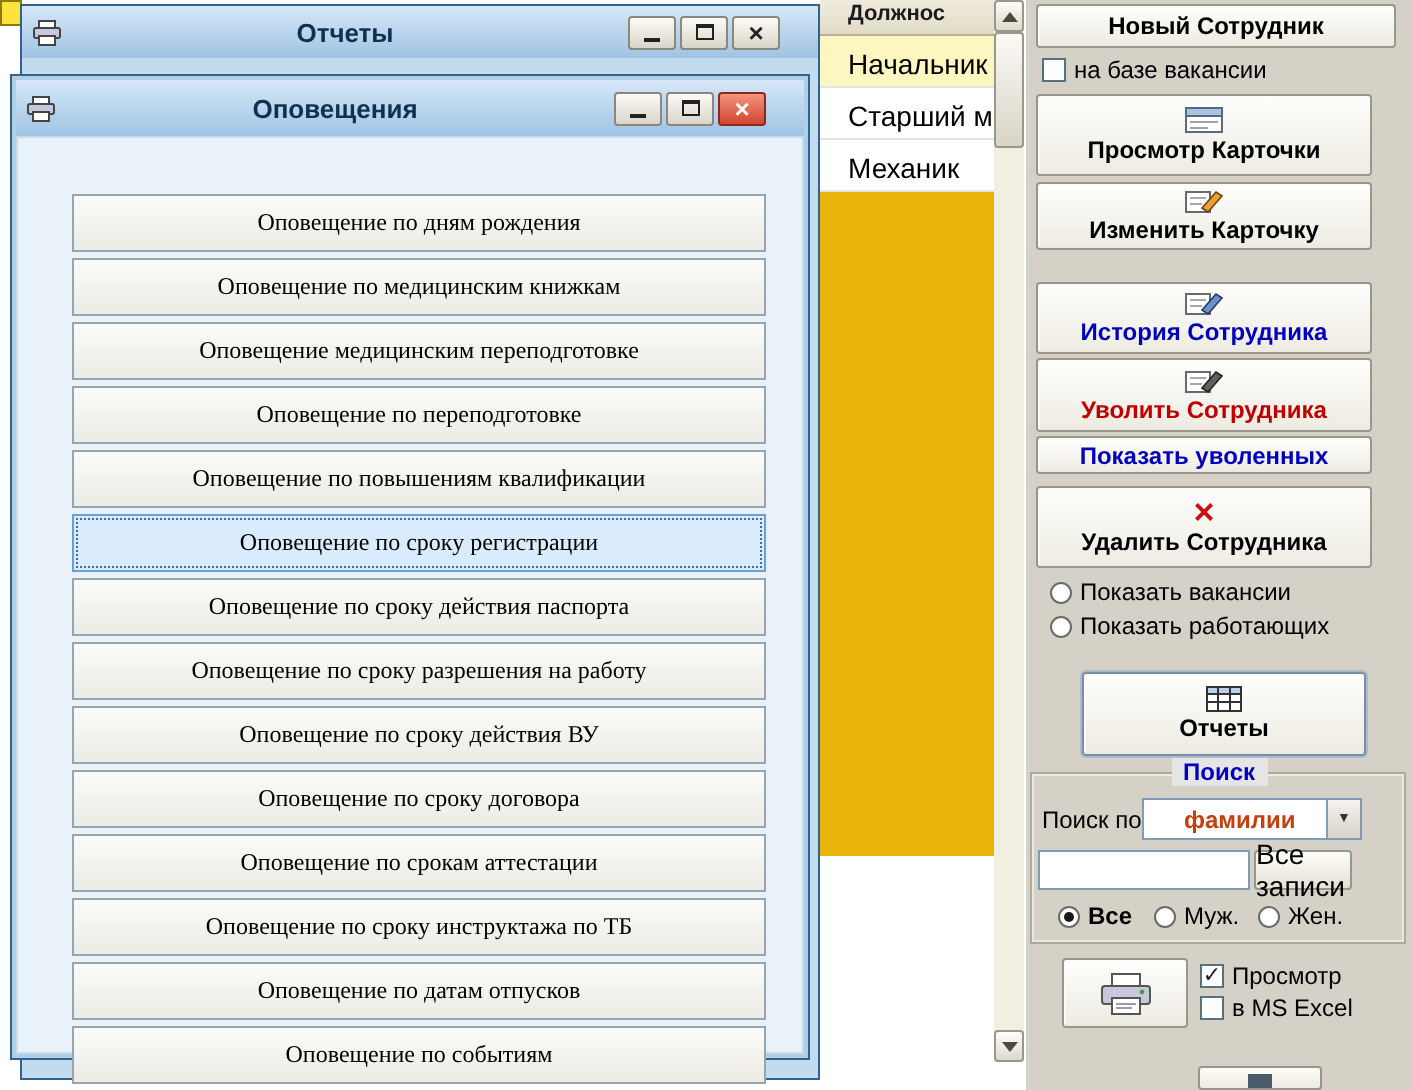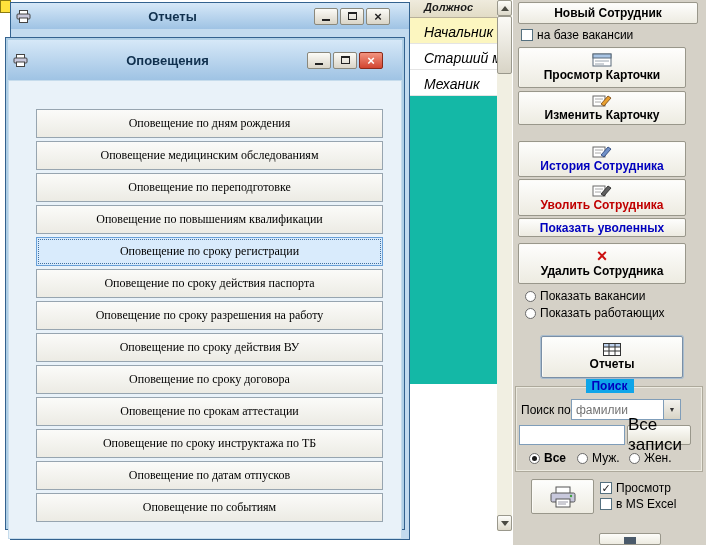--- a/index.html
+++ b/index.html
@@ -5,21 +5,21 @@
   * { margin:0; padding:0; box-sizing:border-box; }
   html,body { background:#ffffff; }
   body { font-family:"Liberation Sans","DejaVu Sans",sans-serif; }
   .screen { position:relative; width:706px; height:545px; background:#ffffff; overflow:hidden; }
 
   
   .toolbar-fragment { position:absolute; left:0; top:0; width:11px; height:13px;
     background:#FFE23C; border:1px solid #8A7A10; }
 
   
-  .table-col { position:absolute; left:410px; top:0; width:87px; height:384px; background:#14b8a6;font-style:italic; }
+  .table-col { position:absolute; left:410px; top:0; width:87px; height:428px; background:#eab308; }
   .table-col .th { height:18px; background:linear-gradient(#EFEBDD,#E2DCC6);
     border-bottom:1px solid #B8B09A; font-weight:bold; font-size:11px; color:#1A1A1A;
     padding:1px 0 0 14px; white-space:nowrap; overflow:hidden; }
   .table-col .tr { height:26px; font-size:14px; color:#000; padding:6px 0 0 14px;
     border-bottom:1px solid #E4E4E4; white-space:nowrap; overflow:hidden; background:#fff; }
   .table-col .tr.sel { background:#FCF6C0; }
 
   
   .vscroll { position:absolute; left:497px; top:0; width:15px; height:531px; background:#F1EFE2; }
   .sb-btn { position:absolute; left:0; width:15px; height:16px;
@@ -49,48 +49,48 @@
     display:flex; align-items:center; justify-content:center; font-size:11px; font-weight:bold;
     color:#1A1A1A; line-height:10px; }
   .rad { width:11px; height:11px; border-radius:50%; background:#fff; border:1px solid #6A6A6A;
     display:flex; align-items:center; justify-content:center; }
   .rad.sel::after { content:""; width:5px; height:5px; border-radius:50%; background:#1A1A1A; }
   .red-x { color:#CC1010; font-weight:900; font-size:18px; line-height:13px; }
 
   .group-box { position:absolute; left:2px; top:386px; width:188px; height:86px;
     border:1px solid #ADA99B; box-shadow:inset 0 0 0 1px #ECEAE0; }
   .group-title { position:absolute; left:50%; top:379px; transform:translateX(-50%);
-    background:#0ea5e9; padding:0 6px; font-weight:bold; font-size:12px; color:#0000BE; }
+    background:#e5e5e5; padding:0 6px; font-weight:bold; font-size:12px; color:#0000BE; }
   .lbl { position:absolute; font-size:12px; color:#000;text-align:right; }
 
   .combo { position:absolute; left:58px; top:399px; width:110px; height:21px; background:#fff;
     border:1px solid #7F9DB9; display:flex; align-items:center; }
-  .combo .val { flex:1; font-size:12px; padding-left:4px; color:#737373; }
+  .combo .val { flex:1; font-size:12px; padding-left:20px; color:#c2410c;font-weight:bold; }
   .combo .dd { width:17px; height:100%; background:linear-gradient(#F4F3EE,#D8D4C6);
     border-left:1px solid #7F9DB9; display:flex; align-items:center; justify-content:center;
     font-size:7px; color:#333; }
   .txt-input { position:absolute; left:6px; top:425px; width:106px; height:20px;
     border:1px solid #7F9DB9; background:#fff; font-size:12px; padding:0 3px;
     font-family:"Liberation Sans","DejaVu Sans",sans-serif; }
-  .small-btn { position:absolute; left:114px; top:425px; width:64px; height:20px;
+  .small-btn { position:absolute; left:114px; top:425px; width:49px; height:20px;
     background:linear-gradient(#FDFDFA,#E5E2D6); border:1px solid #99978B; border-radius:2px;
-    font-size:17px; display:flex; align-items:center; justify-content:center; }
+    font-size:14px; display:flex; align-items:center; justify-content:center; }
   .partial-btn { position:absolute; left:86px; top:533px; width:62px; height:12px;
     background:linear-gradient(#FDFDFA,#EDEBE1); border:1px solid #99978B; border-radius:2px;
     display:flex; justify-content:center; overflow:hidden; }
   .partial-glyph { width:12px; height:8px; margin-top:3px; background:#4A5A6A; }
 
   
   .win { position:absolute; border:1px solid #33628F; }
   .win.reports { left:10px; top:2px; width:400px; height:538px; background:#C3DBEF; }
   .win.alerts  { left:5px;  top:37px; width:400px; height:493px; background:#AFCFE6; padding:2px; }
 
   .titlebar { height:26px; background:linear-gradient(#D6E8F8,#9FC3E4);
     display:flex; align-items:center; padding:0 5px; gap:5px; }
-  .win.alerts .titlebar { height:40px; }
+  .win.alerts .titlebar { height:28px; }
   .tb-title { flex:1; text-align:center; font-weight:bold; font-size:13px; color:#10304E; }
   .tbtns { display:flex; gap:2px; margin-right:14px; }
   .tbtn { width:24px; height:17px; background:linear-gradient(#FCFBF7,#D9D5C8);
     border:1px solid #8A887C; border-radius:2px; display:flex; align-items:center;
     justify-content:center; font-size:13px; font-weight:bold; color:#222; line-height:1; }
   .tbtn.close-red { background:linear-gradient(#F29480,#D24530); border-color:#8A2A1A; color:#fff; }
   .min-glyph { width:8px; height:2px; background:#222; margin-top:7px; }
   .max-glyph { width:9px; height:8px; border:1px solid #222; border-top-width:2px; }
 
   .alert-body { position:relative; height:459px; background:#E9F2F9; border:1px solid #C6DCEC; }
@@ -304,21 +304,22 @@
             <span class="max-glyph"></span>
           </span>
         <span class="tbtn close-red">
             <span>×</span>
           </span>
       </span>
     </div>
     <div class="alert-body">
       <div class="alert-list">
         <div class="alert-item">Оповещение по дням рождения</div>
-        <div class="alert-item">Оповещение медицинским обследованиям</div>
+        <div class="alert-item">Оповещение по медицинским книжкам</div>
+        <div class="alert-item">Оповещение медицинским переподготовке</div>
         <div class="alert-item">Оповещение по переподготовке</div>
         <div class="alert-item">Оповещение по повышениям квалификации</div>
         <div class="alert-item selected">Оповещение по сроку регистрации</div>
         <div class="alert-item">Оповещение по сроку действия паспорта</div>
         <div class="alert-item">Оповещение по сроку разрешения на работу</div>
         <div class="alert-item">Оповещение по сроку действия ВУ</div>
         <div class="alert-item">Оповещение по сроку договора</div>
         <div class="alert-item">Оповещение по срокам аттестации</div>
         <div class="alert-item">Оповещение по сроку инструктажа по ТБ</div>
         <div class="alert-item">Оповещение по датам отпусков</div>

